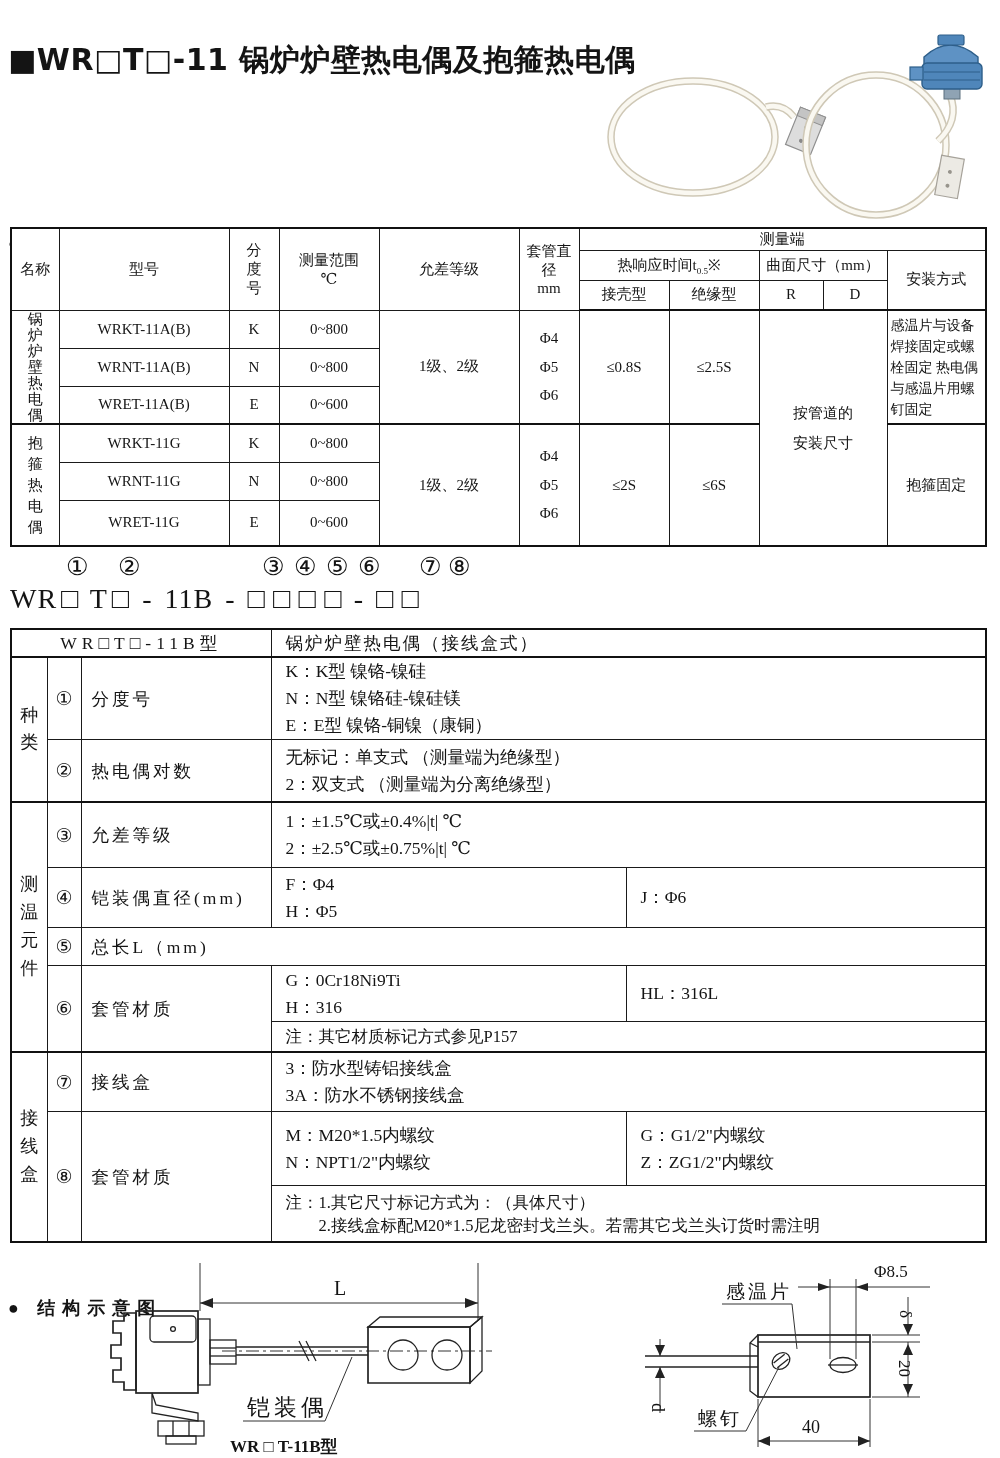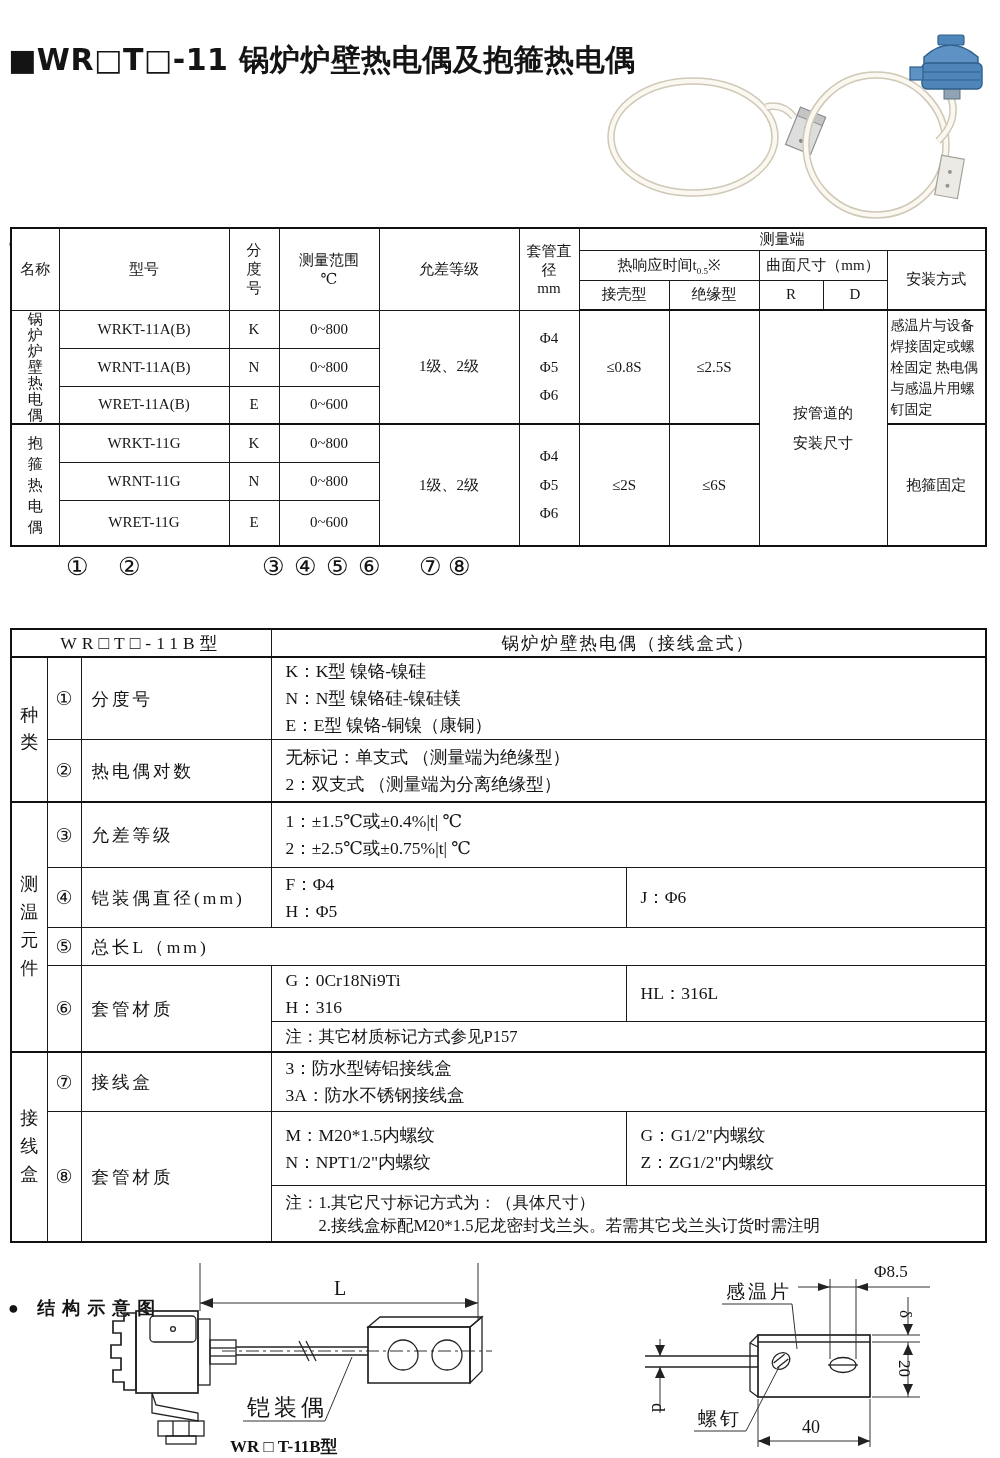--- a/index.html
+++ b/index.html
@@ -39,21 +39,21 @@
   #code-line .grp{letter-spacing:8px;font-size:29px;}
 
   #code-table{left:10px;top:628px;width:975px;font-size:17.5px;border:2.5px solid #111;}
   #code-table td{border-width:1.5px;}
   #code-table .vgrp{white-space:pre-line;line-height:1.55;font-size:18px;}
   #code-table .num{font-size:19px;}
   #code-table .item{text-align:left;padding-left:10px;letter-spacing:3px;}
   #code-table .content{text-align:left;padding-left:14px;white-space:pre-line;line-height:1.55;}
   #code-table .note{text-align:left;padding-left:14px;white-space:pre-line;font-size:16.5px;line-height:1.4;}
   #code-table .hmodel{letter-spacing:5px;}
-  #code-table .hdesc{text-align:center;letter-spacing:2px;}
+  #code-table .hdesc{text-align:left;padding-left:14px;letter-spacing:2px;}
   #code-table .tthick td{border-top:2.5px solid #111;}
   #code-table .hrow td{border-bottom:2px solid #111;}
 
   
   svg text{font-family:"Liberation Serif","DejaVu Serif",serif;fill:#141414;}
   .ln{stroke:#222;stroke-width:1.3;fill:none;}
   .lnT{stroke:#222;stroke-width:1.7;fill:none;}
   .thin{stroke:#333;stroke-width:1;fill:none;}
   .fillb{fill:#222;stroke:none;}
   .cableO{stroke:#cfc8b6;stroke-width:7.5;fill:none;}
@@ -209,20 +209,23 @@
 
   <div class="abs" id="code-area">
     <span class="circ" style="left:56px">①</span>
     <span class="circ" style="left:108px">②</span>
     <span class="circ" style="left:252px">③</span>
     <span class="circ" style="left:284px">④</span>
     <span class="circ" style="left:316px">⑤</span>
     <span class="circ" style="left:348px">⑥</span>
     <span class="circ" style="left:409px">⑦</span>
     <span class="circ" style="left:438px">⑧</span>
+    <div id="code-line">
+      <span class="seg">WR</span><span class="seg bx" style="margin-left:4px">□</span><span class="seg sp1">T</span><span class="seg bx" style="margin-left:4px">□</span><span class="seg dash">-</span><span class="seg">11B</span><span class="seg dash">-</span><span class="seg grp">□□□□</span><span class="seg dash" style="margin-left:4px">-</span><span class="seg grp">□□</span>
+    </div>
   </div>
 
   <table class="abs" id="code-table">
     <colgroup>
       <col style="width:36px">
         <col style="width:34px">
         <col style="width:190px">
         <col style="width:355px">
         <col style="width:360px">
     </colgroup>

